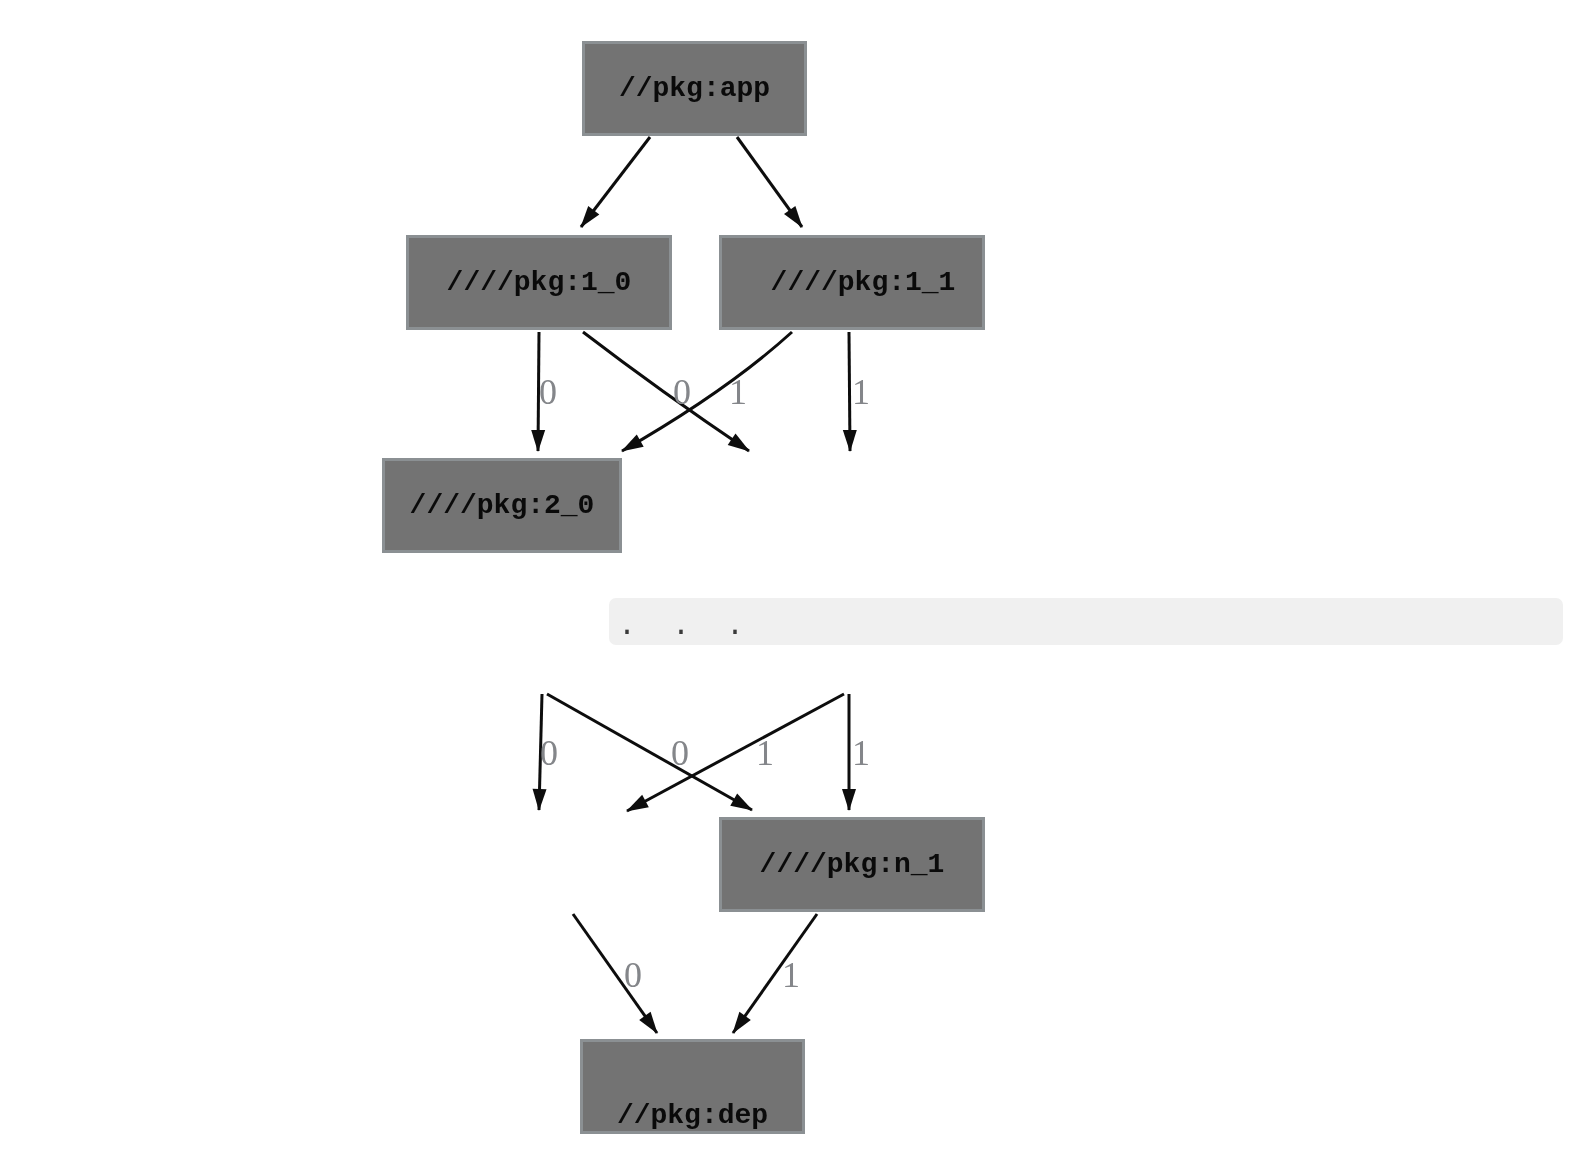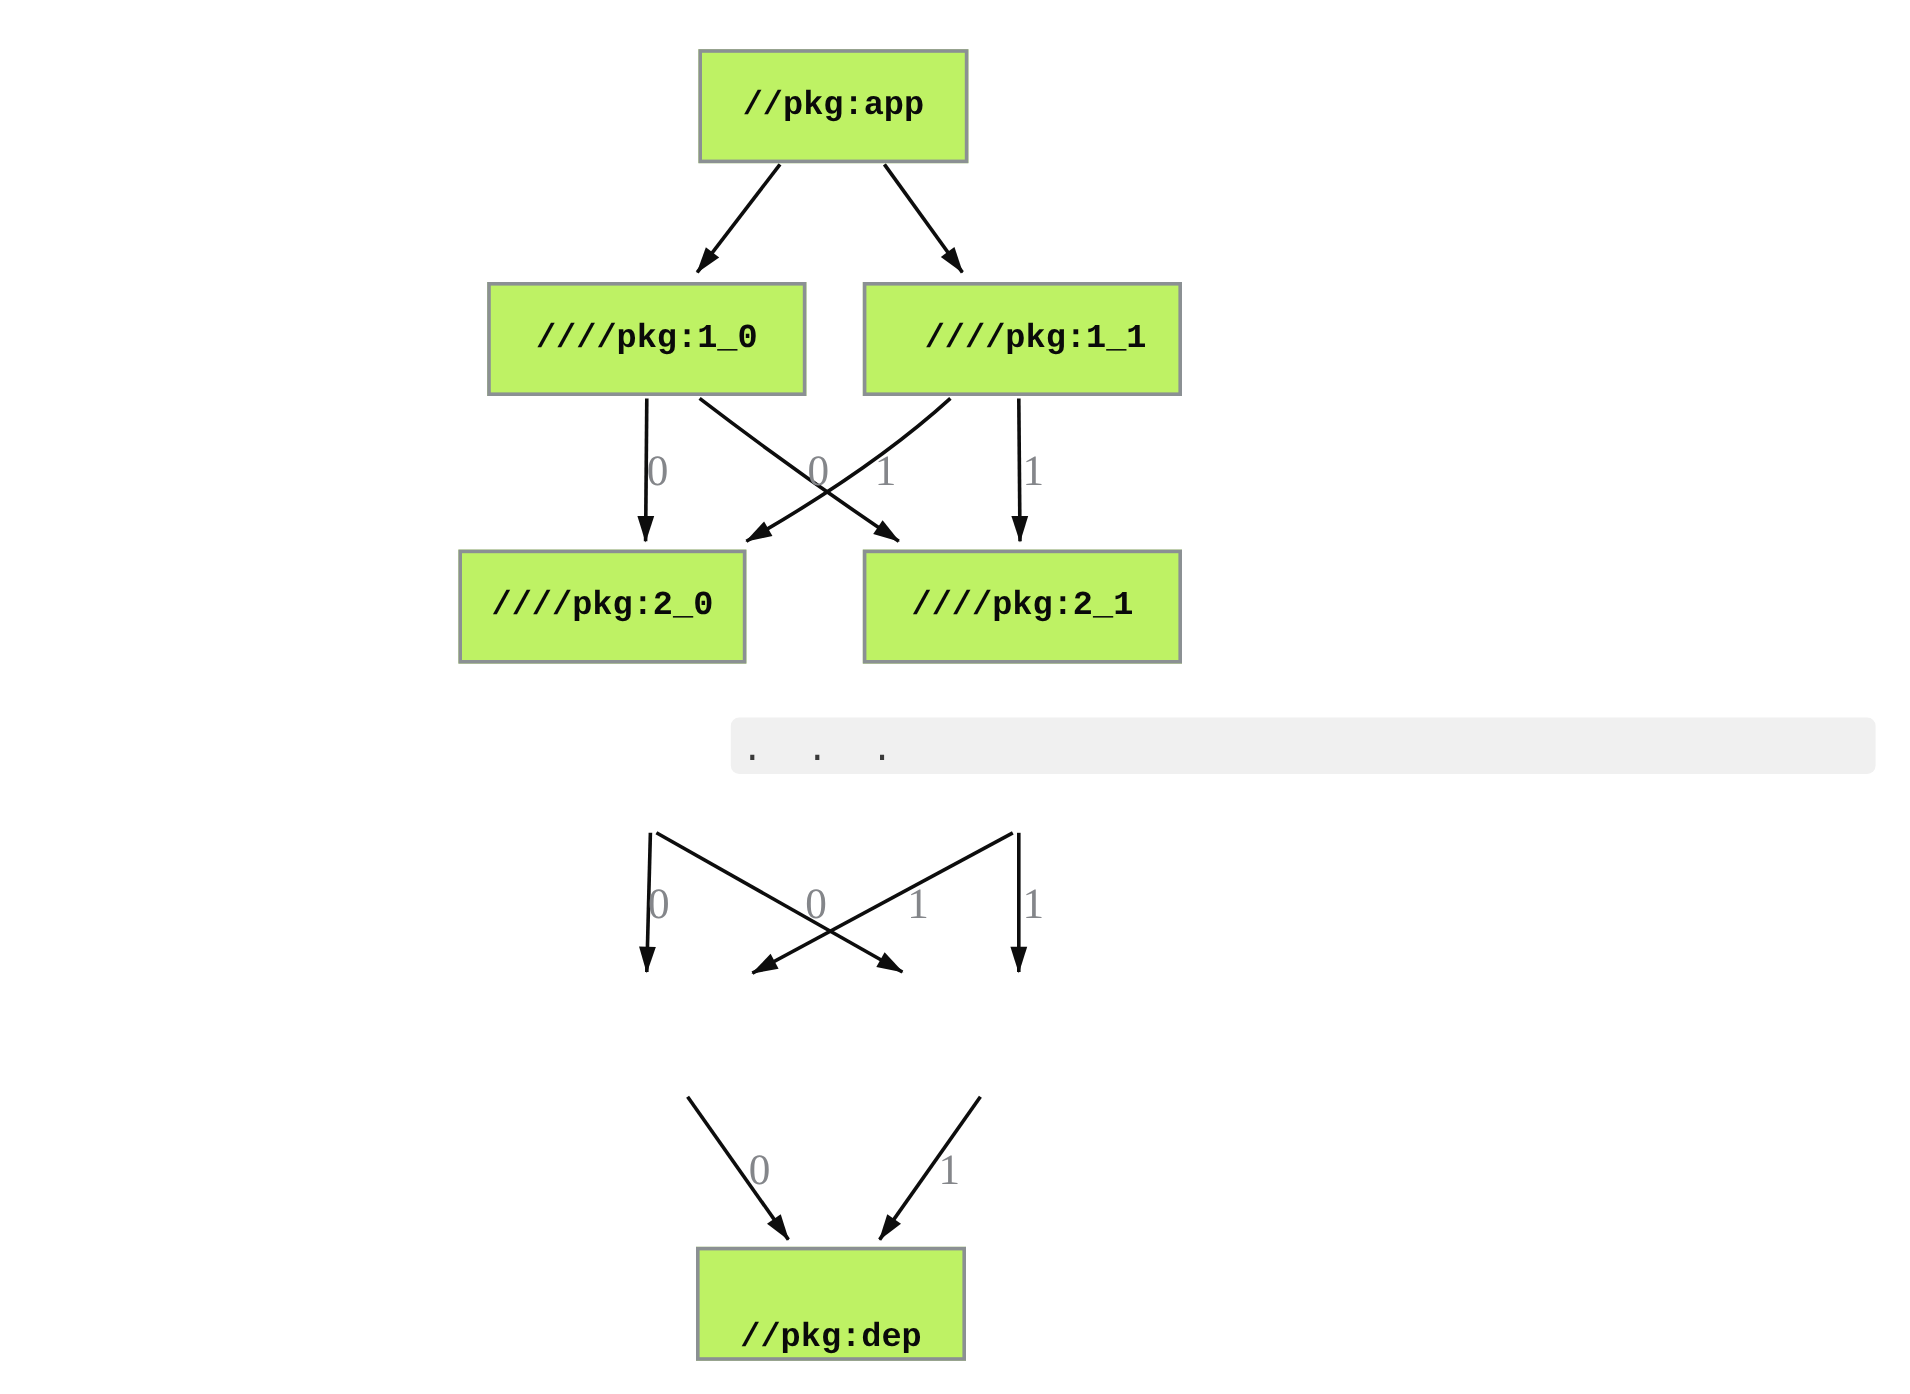--- a/index.html
+++ b/index.html
@@ -29,21 +29,21 @@
   }
   .edge-label {
     font-family: "Liberation Serif", serif;
     font-size: 36px;
     fill: #84868a;
     text-anchor: middle;
   }
   .node {
     position: absolute;
     box-sizing: border-box;
-    background: #bef264;
+    background: #737373;
     border: 3px solid #8b9093;
     display: flex;
     align-items: center;
     justify-content: center;
   }
   .node-label {
     font-family: "Liberation Mono", monospace;
     font-weight: bold;
     font-size: 28px;
     color: #0a0a0a;
@@ -122,27 +122,27 @@
   </div>
 
   <div class="node" style="left:719px; top:235px; width:266px; height:95px;padding-left:22px;">
     <span class="node-label">////pkg:1_1</span>
   </div>
 
   <div class="node" style="left:382px; top:458px; width:240px; height:95px;">
     <span class="node-label">////pkg:2_0</span>
   </div>
 
-  <div class="node" style="left:719px; top:458px; width:266px; height:95px;">
-    <span class="node-label">////pkg:2_1</span>
-  </div>
 
   <div class="ellipsis-band">
     <span class="ellipsis-text">.  .  .</span>
   </div>
 
 
+  <div class="node" style="left:719px; top:817px; width:266px; height:95px;">
+    <span class="node-label">////pkg:n_1</span>
+  </div>
 
   <div class="node" style="left:580px; top:1039px; width:225px; height:95px;align-items:flex-end;">
     <span class="node-label">//pkg:dep</span>
   </div>
 
 </div>
 
 </body></html>

